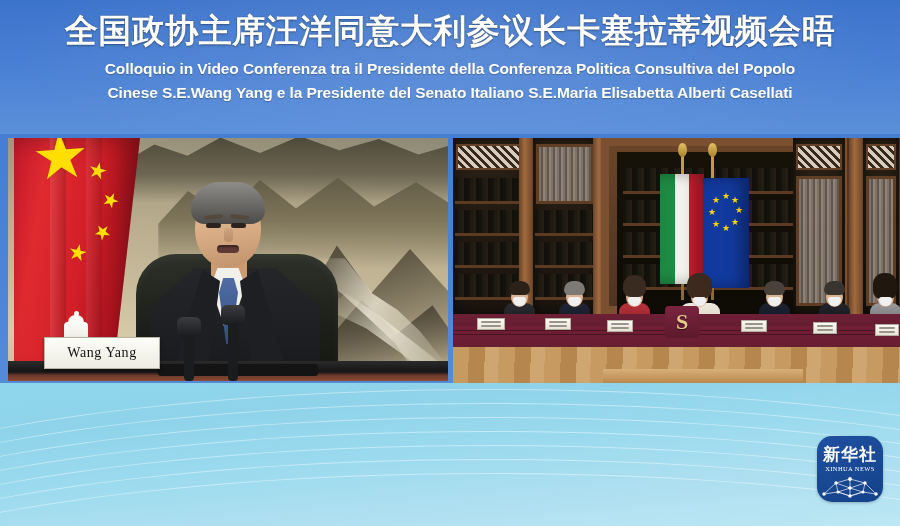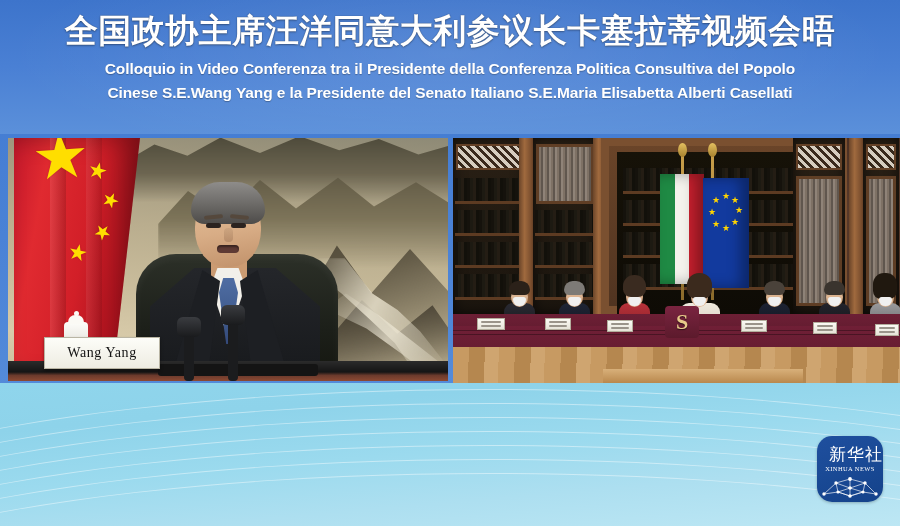--- a/index.html
+++ b/index.html
@@ -218,22 +218,22 @@
   .wave{position:absolute;left:-260px;width:1500px;height:320px;
     border-radius:50%;
     border-top:1px solid rgba(255,255,255,.55);
     opacity:.8;}
   .logo{
     position:absolute;right:17px;bottom:24px;width:66px;height:66px;border-radius:15px;
     background:linear-gradient(160deg,#1f4f9e 0%,#1a4a96 45%,#14428a 100%);
     box-shadow:0 1px 3px rgba(0,0,0,.25);overflow:hidden;
   }
   .logo .cn{
-    position:absolute;left:0;right:0;top:9px;text-align:right;color:#fff;
-    font-family:"DejaVu Sans","Liberation Sans",sans-serif;font-weight:400;
+    position:absolute;left:0;right:0;top:9px;text-align:center;color:#fff;
+    font-family:"DejaVu Sans","Liberation Sans",sans-serif;font-weight:700;
     font-size:17px;line-height:18px;letter-spacing:1px;
   }
   .logo .en{
     position:absolute;left:0;right:0;top:29px;text-align:center;color:#fff;
     font-family:"Liberation Serif","DejaVu Serif",serif;
     font-size:6.5px;line-height:8px;letter-spacing:.4px;
   }
   .logo svg{position:absolute;left:3px;bottom:2px;width:60px;height:28px;}
 </style>
 </head>

